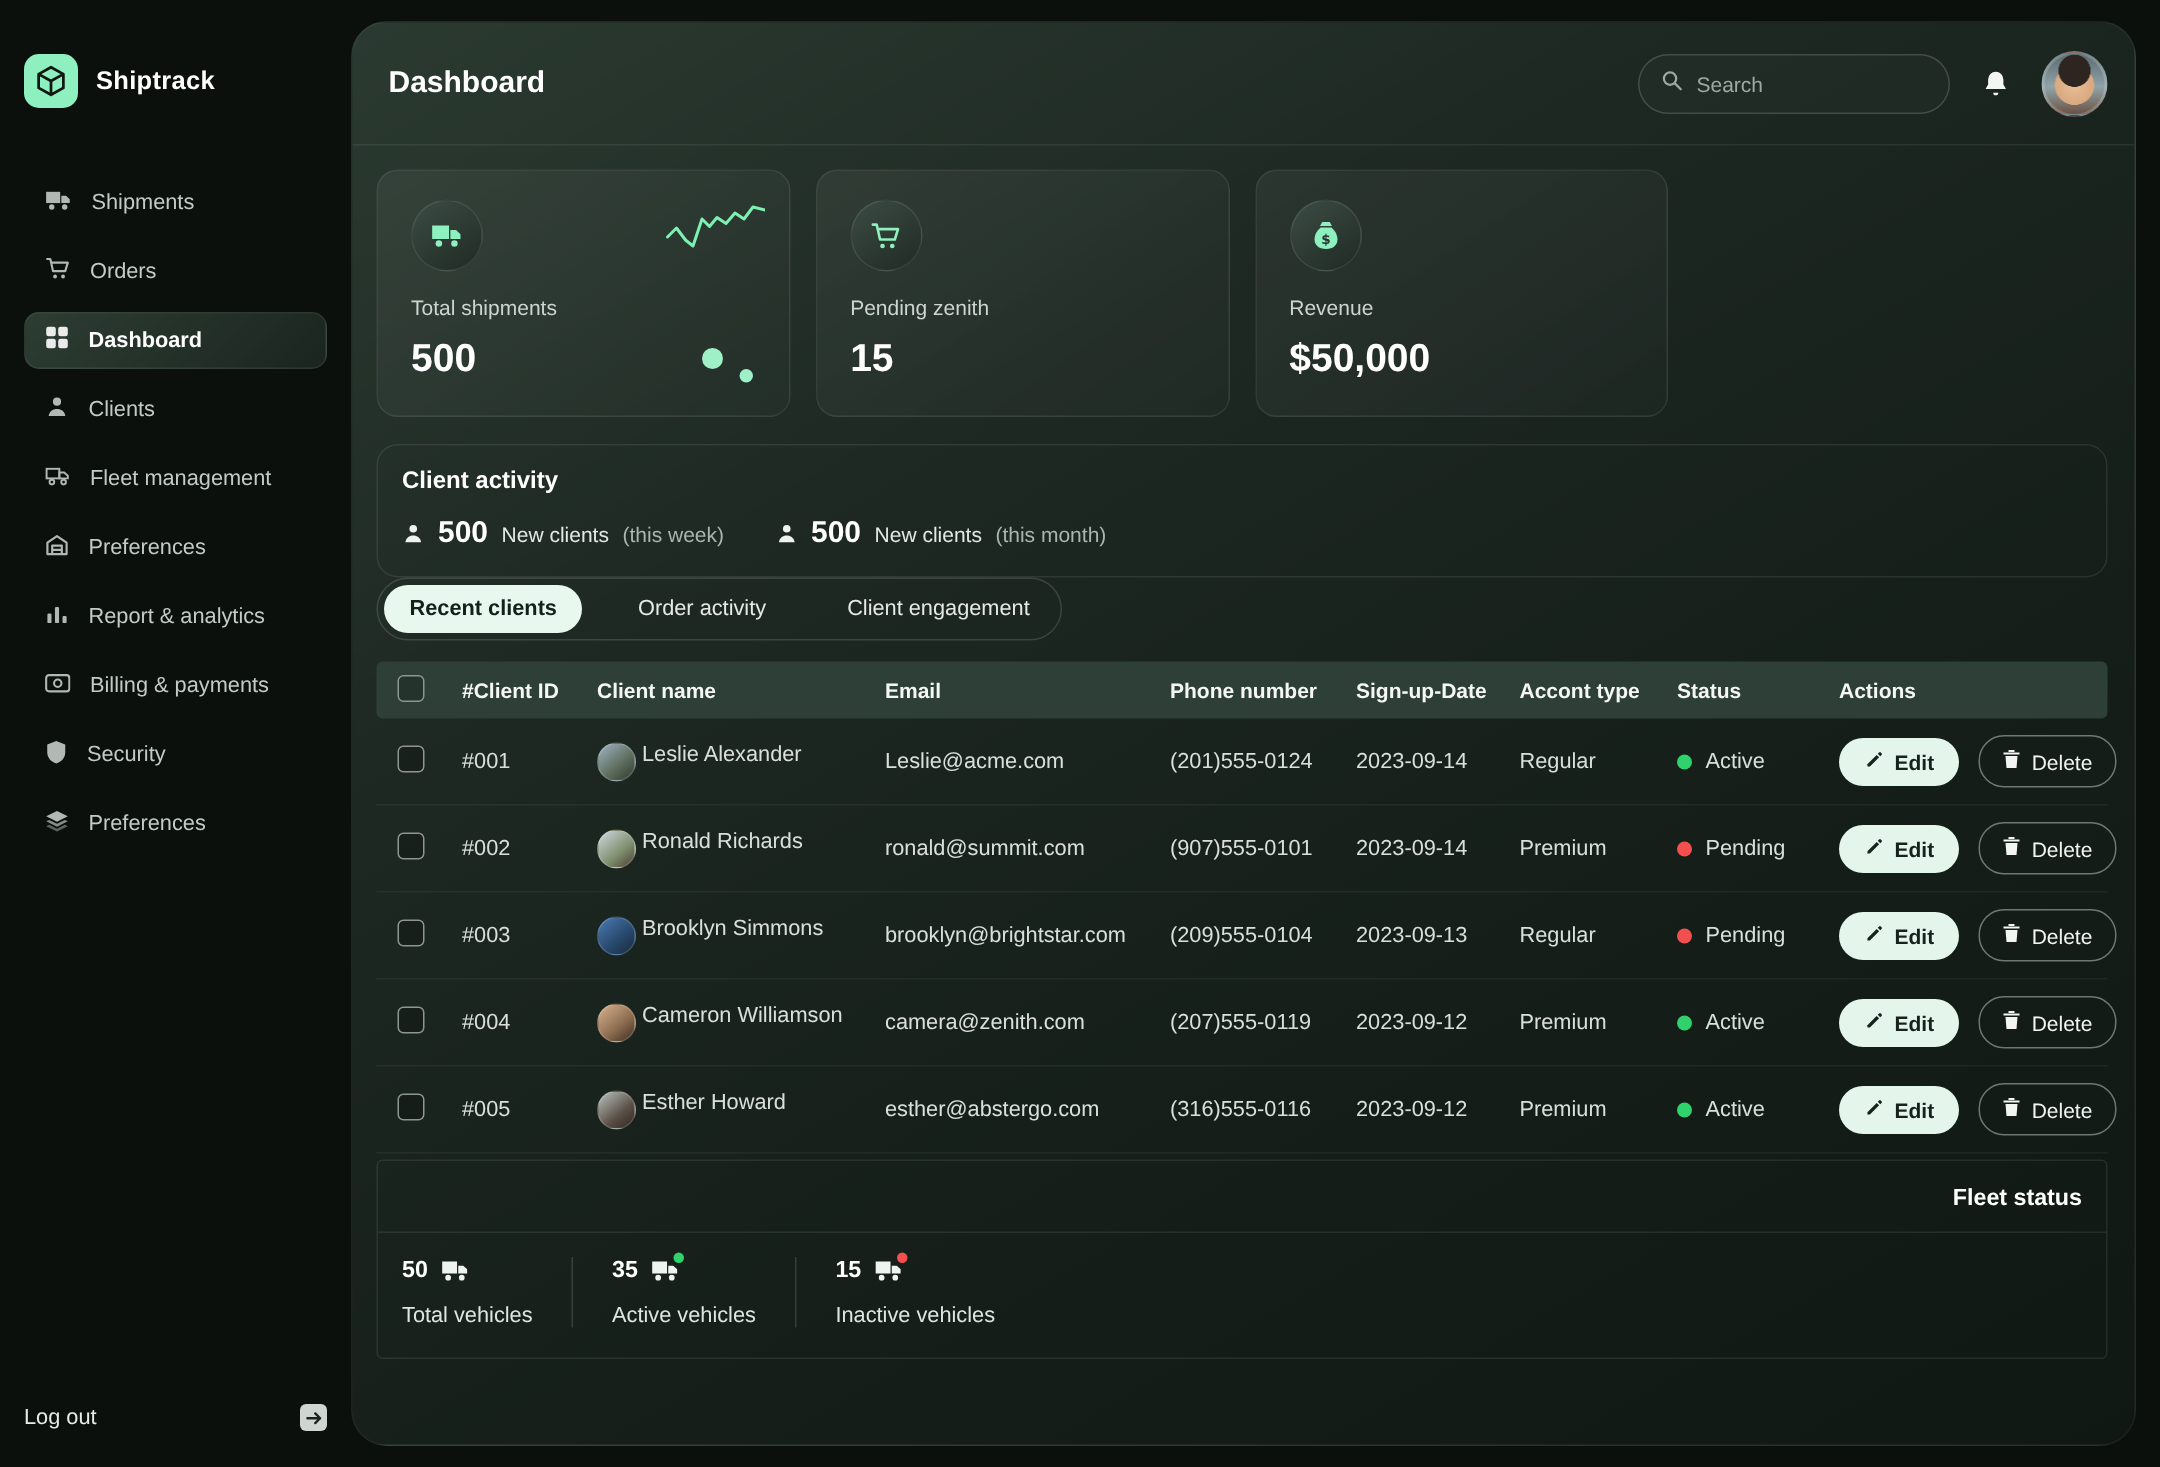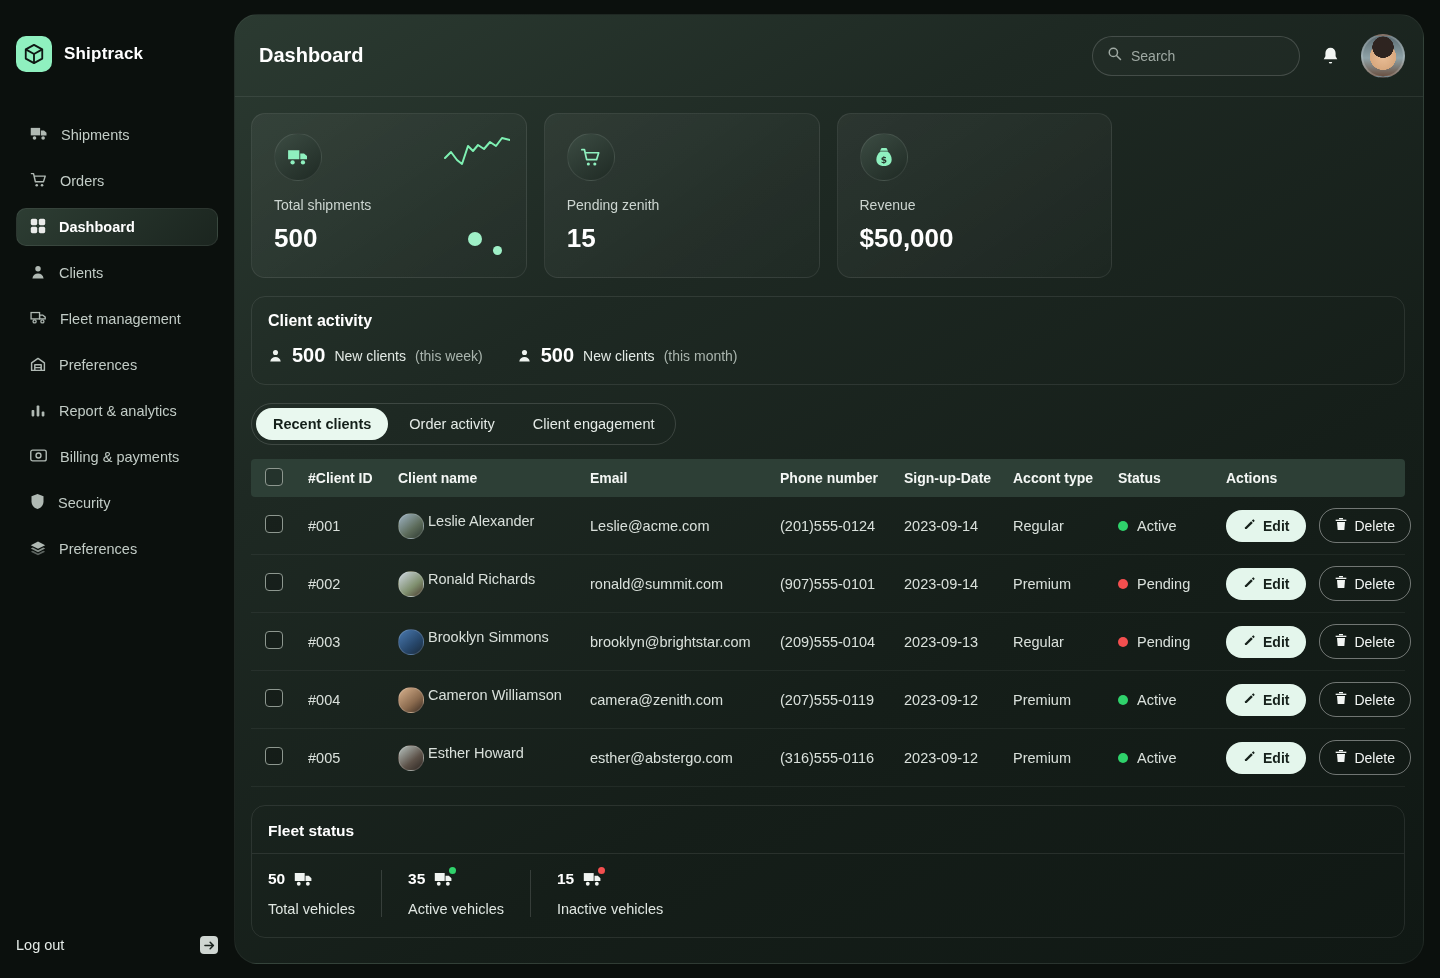--- a/index.html
+++ b/index.html
@@ -102,21 +102,21 @@
   }
   .activity-title { font-size:16px; font-weight:700; color:#fff; }
   .activity-metrics { display:flex; align-items:center; gap:34px; margin-top:14px; }
   .metric { display:flex; align-items:center; gap:9px; color:#e9efeb; }
   .metric .m-icon { color:#eef3ef; display:flex; }
   .metric .m-value { font-size:20px; font-weight:700; color:#fff; }
   .metric .m-label { font-size:14px; color:#e3eae5; }
   .metric .m-period { font-size:14px; color:#aab5ae; }
   
   .tabs {
-    margin-top:18px; display:inline-flex; align-items:flex-end; gap:4px;
+    display:inline-flex; align-items:flex-end; gap:20px;
     border:1px solid rgba(255,255,255,0.14); border-radius:22px; padding:4px;
   }
   .tab {
     padding:8px 17px; border-radius:17px; font-size:14.5px; color:#e4eae6; cursor:pointer;
   }
   .tab.active { background:#e9f8ef; color:#14201a; font-weight:700; }
   
   .table { margin-top:14px; }
   .tr {
     display:grid;
@@ -156,21 +156,21 @@
     font-family:"Liberation Sans", sans-serif;
   }
   .btn-delete {
     display:inline-flex; align-items:center; gap:7px;
     background:transparent; color:#f2f5f3; font-size:14px;
     border:1px solid rgba(255,255,255,0.4); border-radius:17px; padding:8px 15px; cursor:pointer;
     font-family:"Liberation Sans", sans-serif;
   }
   
   .fleet-panel {
-    margin-top:18px; border-radius:14px; border:1px solid rgba(255,255,255,0.09);
+    margin-top:4px; border-radius:4px; border:1px solid rgba(255,255,255,0.09);text-align:right;
   }
   .fleet-title { font-size:15.5px; font-weight:700; color:#fff; padding:16px 16px 13px; }
   .fleet-divider { height:1px; background:rgba(255,255,255,0.09); }
   .fleet-stats { display:flex; padding:16px 0 20px 16px; }
   .fleet-group { padding:0 26px; border-right:1px solid rgba(255,255,255,0.14); }
   .fleet-group:first-child { padding-left:0; }
   .fleet-group:last-child { border-right:none; }
   .fleet-top { display:flex; align-items:center; gap:9px; color:#fff; }
   .fleet-value { font-size:15.5px; font-weight:700; }
   .fleet-truck { position:relative; display:flex; color:#f0f4f1; }

